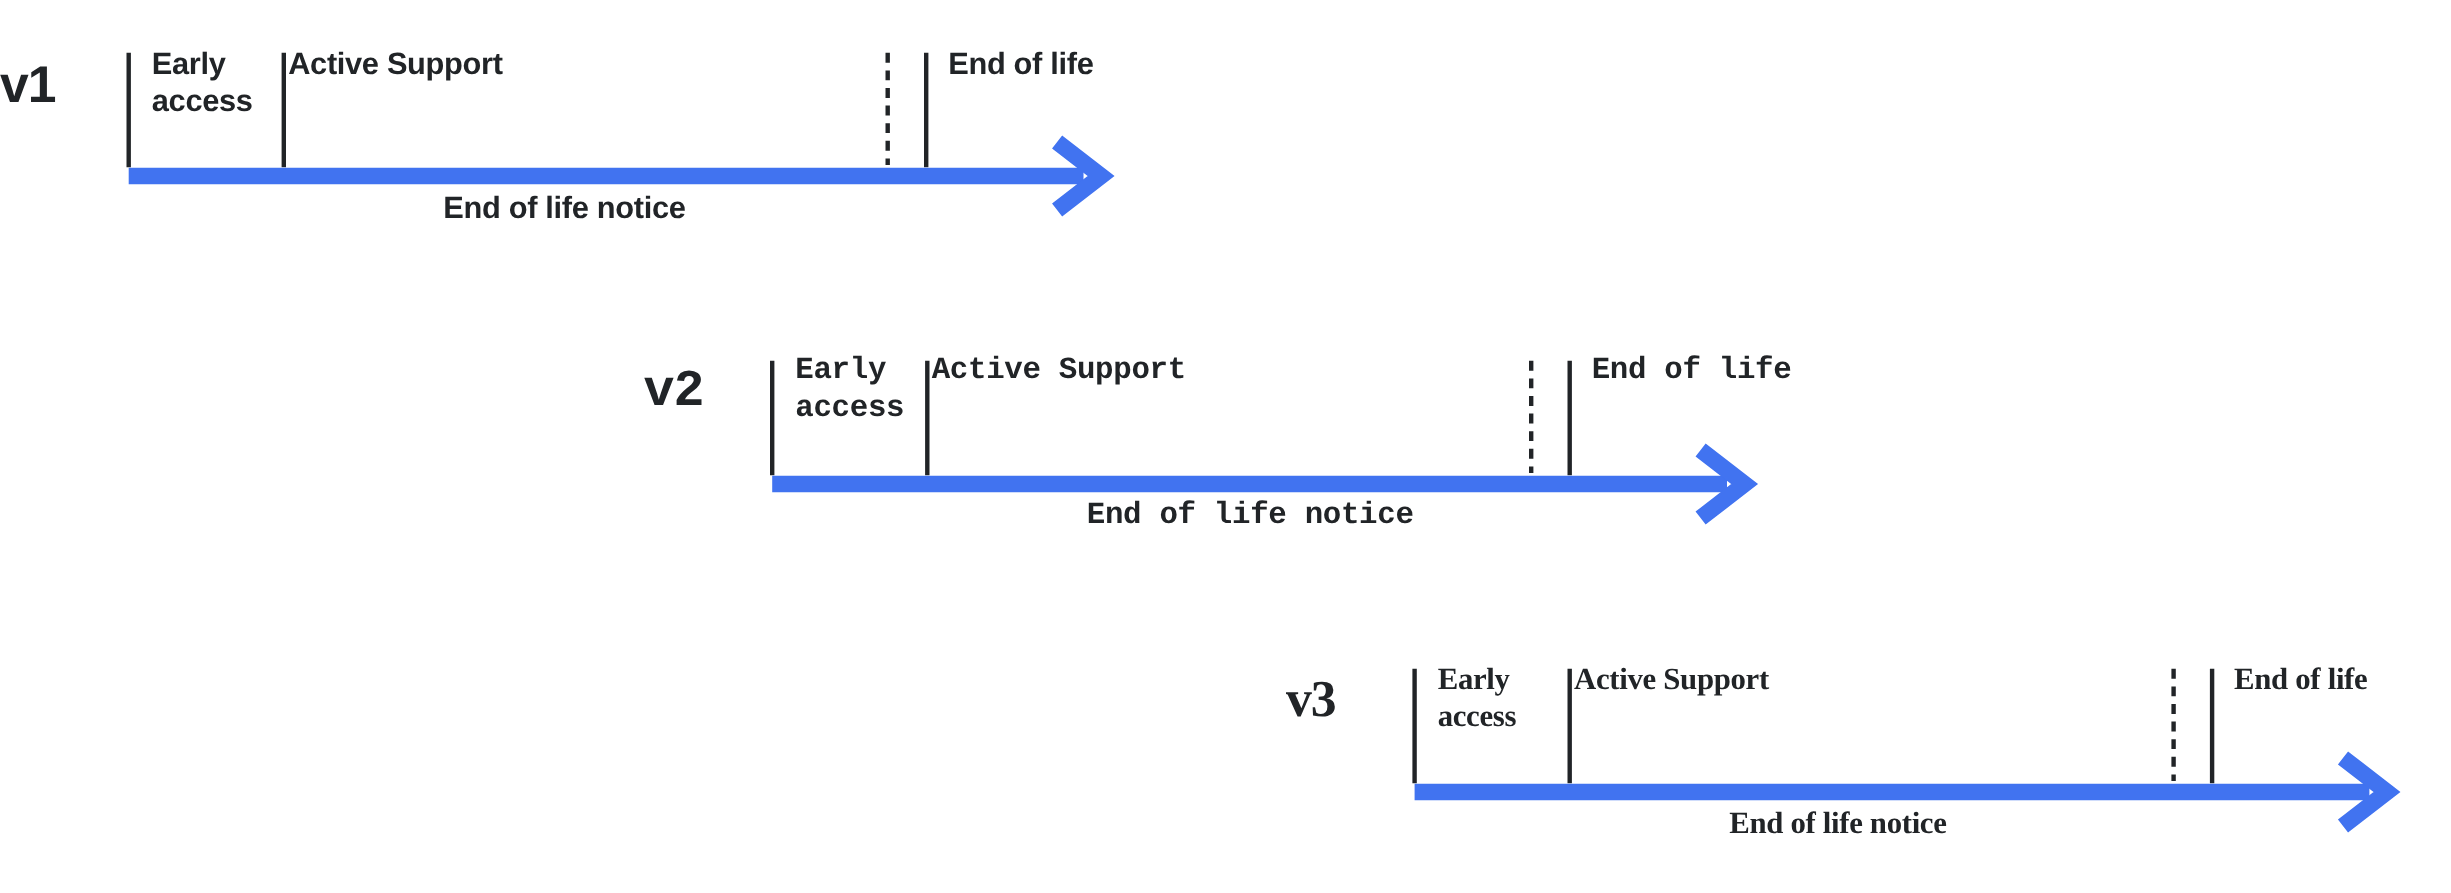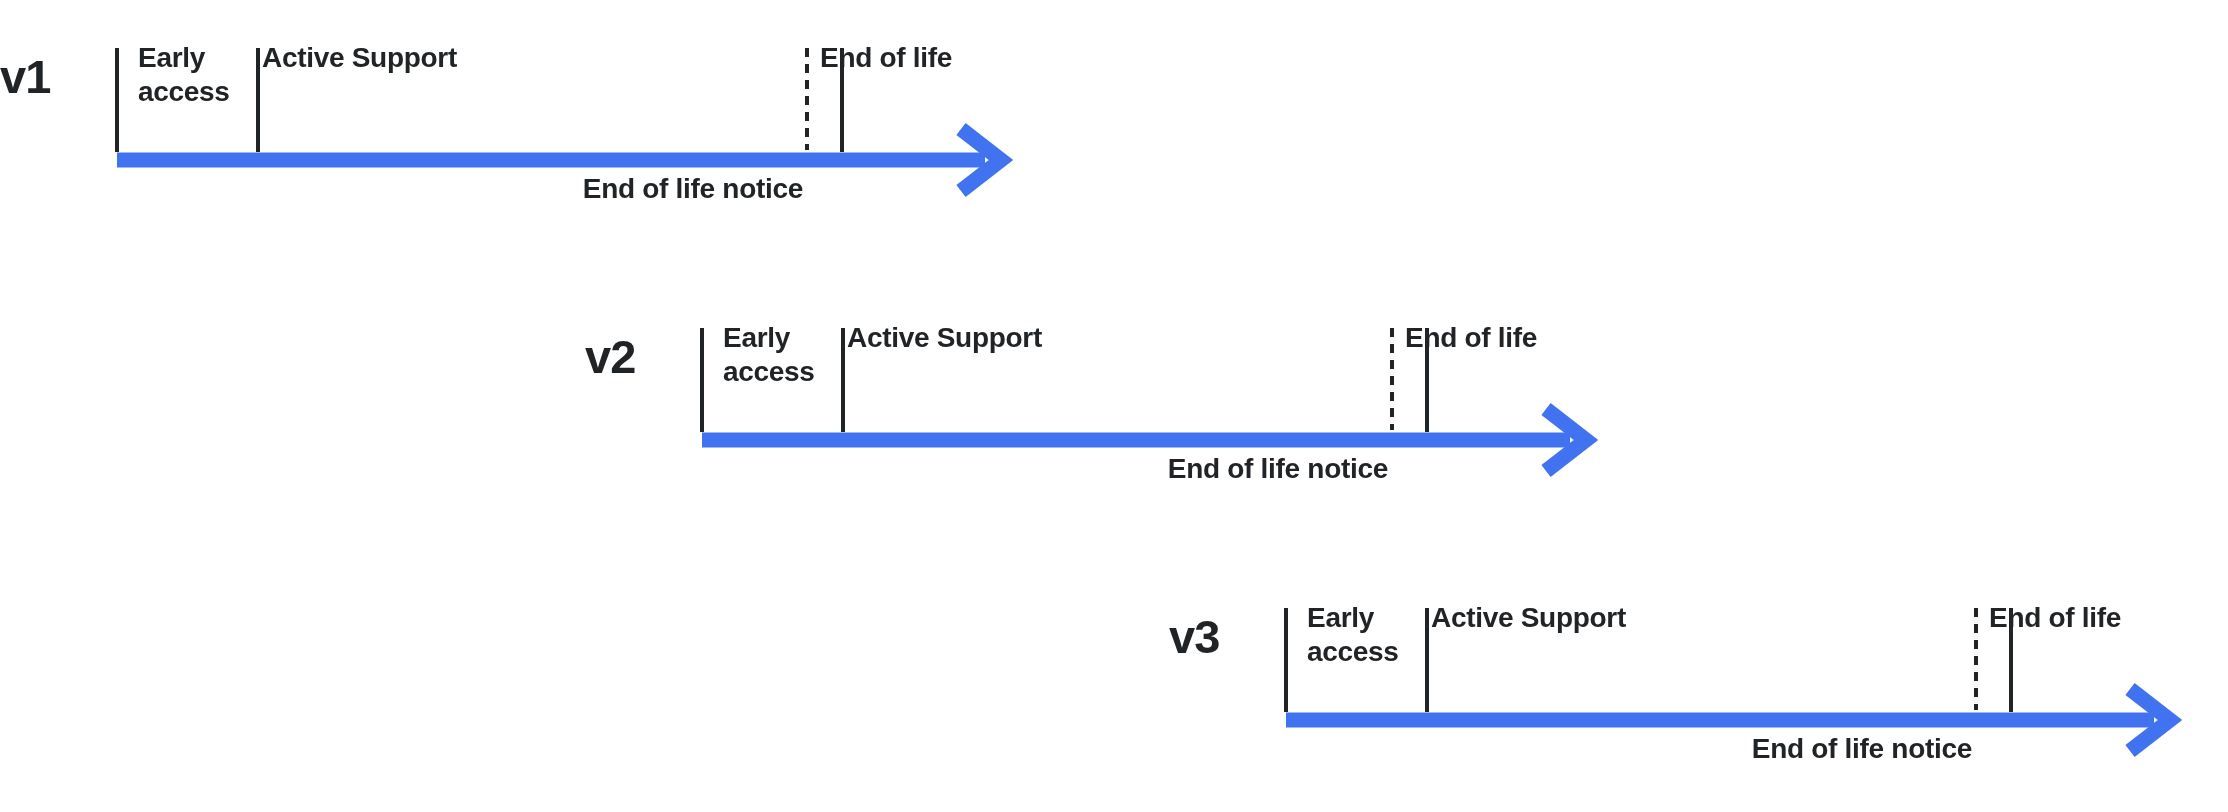--- a/index.html
+++ b/index.html
@@ -17,22 +17,22 @@
   .canvas {
     position: relative;
     width: 2228px; height: 812px;
     background: var(--background);
   }
   .row {
     position: absolute;
     width: 1040px; height: 215px;
   }
   .row-v1 { left: 0px;    top: 0px;   }
-  .row-v2 { left: 585px;  top: 280px; }
-  .row-v3 { left: 1169px; top: 560px; }
+  .row-v2 { left: 585px;  top: 280px; font-family: Liberation Mono, monospace; }
+  .row-v3 { left: 1169px; top: 560px; font-family: Liberation Serif, serif; }
 
   .vlabel {
     position: absolute;
     left: 0; top: 53px;
     width: 82px;
     text-align: left;
     font-size: 47px;
     font-weight: 700;
     line-height: 1;
     letter-spacing: -1px;
@@ -51,22 +51,22 @@
   .lbl {
     position: absolute;
     font-size: 28px;
     font-weight: 700;
     line-height: 34px;
     letter-spacing: -0.3px;
     color: var(--ink);
   }
   .lbl-early  { left: 138px; top: 41px; width: 118px; }
   .lbl-active { left: 262px; top: 41px; white-space: nowrap; }
-  .lbl-eol    { left: 820px; top: 41px; white-space: nowrap; }
-  .lbl-notice { left: 403px; top: 172px; width: 400px; text-align: right; white-space: nowrap; }
+  .lbl-eol    { left: 862px; top: 41px; white-space: nowrap; }
+  .lbl-notice { left: 403px; top: 172px; width: 400px; white-space: nowrap; }
 </style>
 </head>
 <body>
 
 <div class="canvas">
 
   <section class="row row-v1">
     <svg class="tl-svg" viewBox="0 0 1040 215">
       <line class="tick" x1="117" y1="48" x2="117" y2="152"></line>
       <line class="tick" x1="258" y1="48" x2="258" y2="152"></line>

